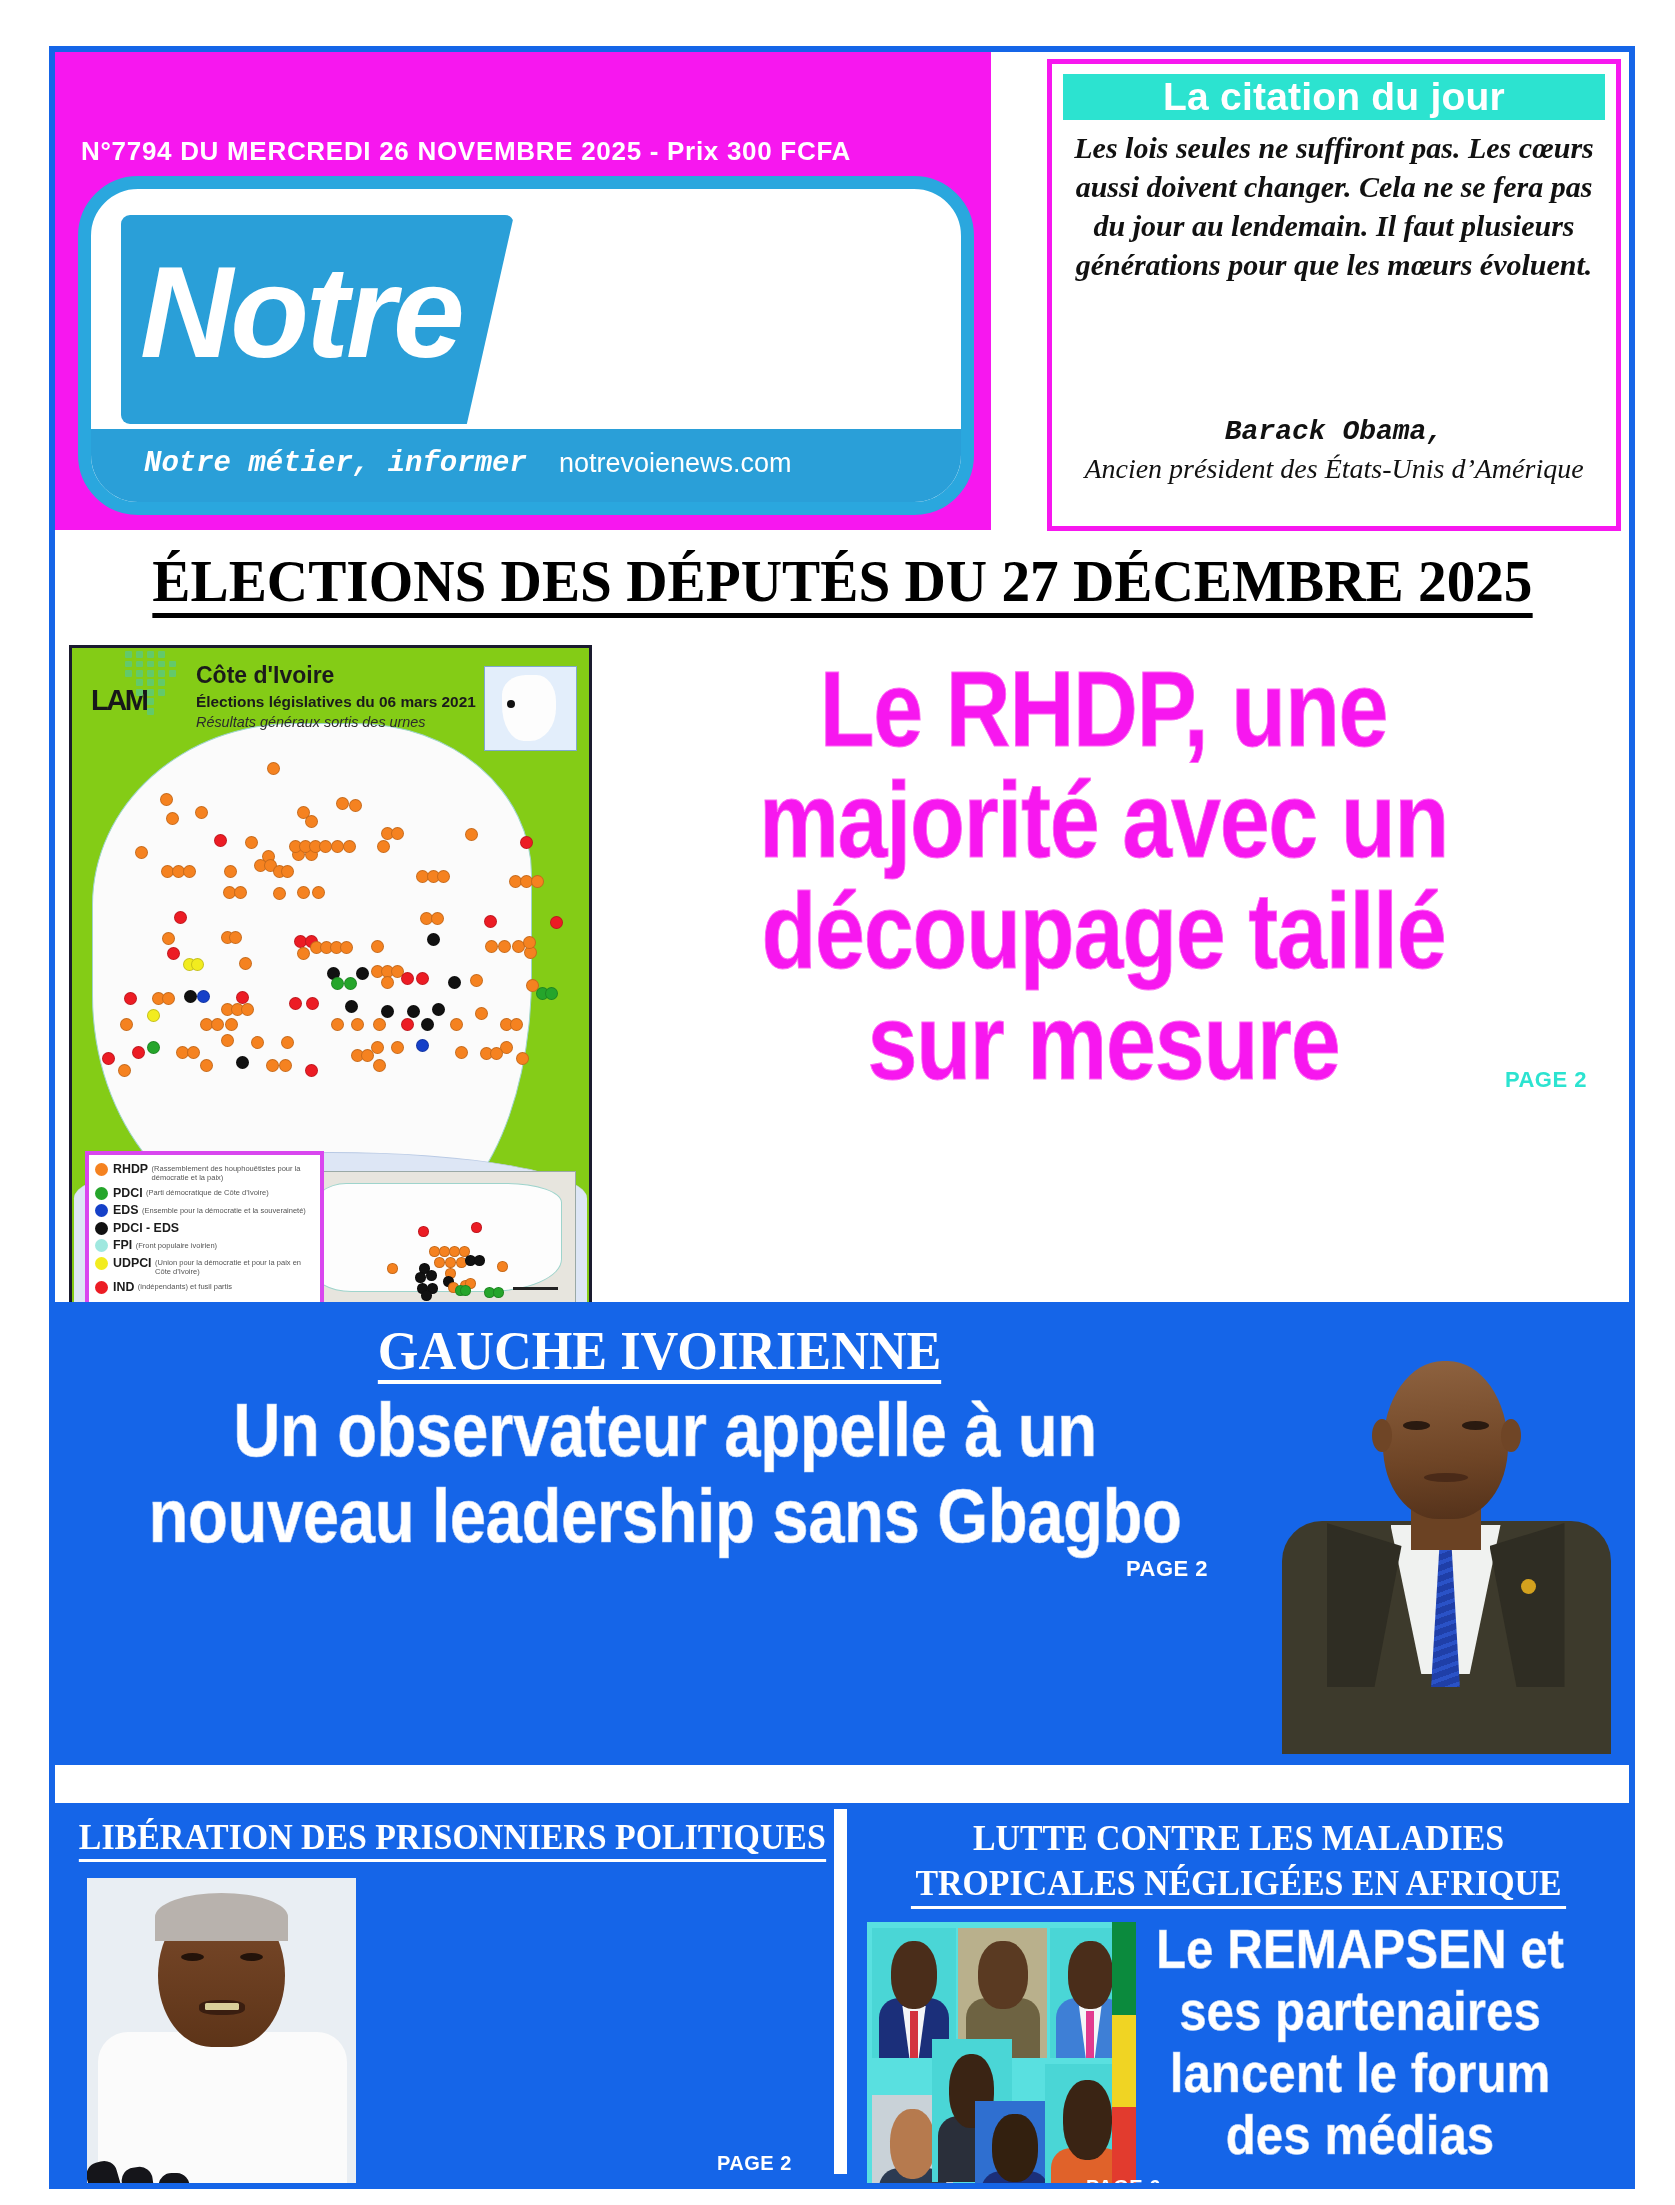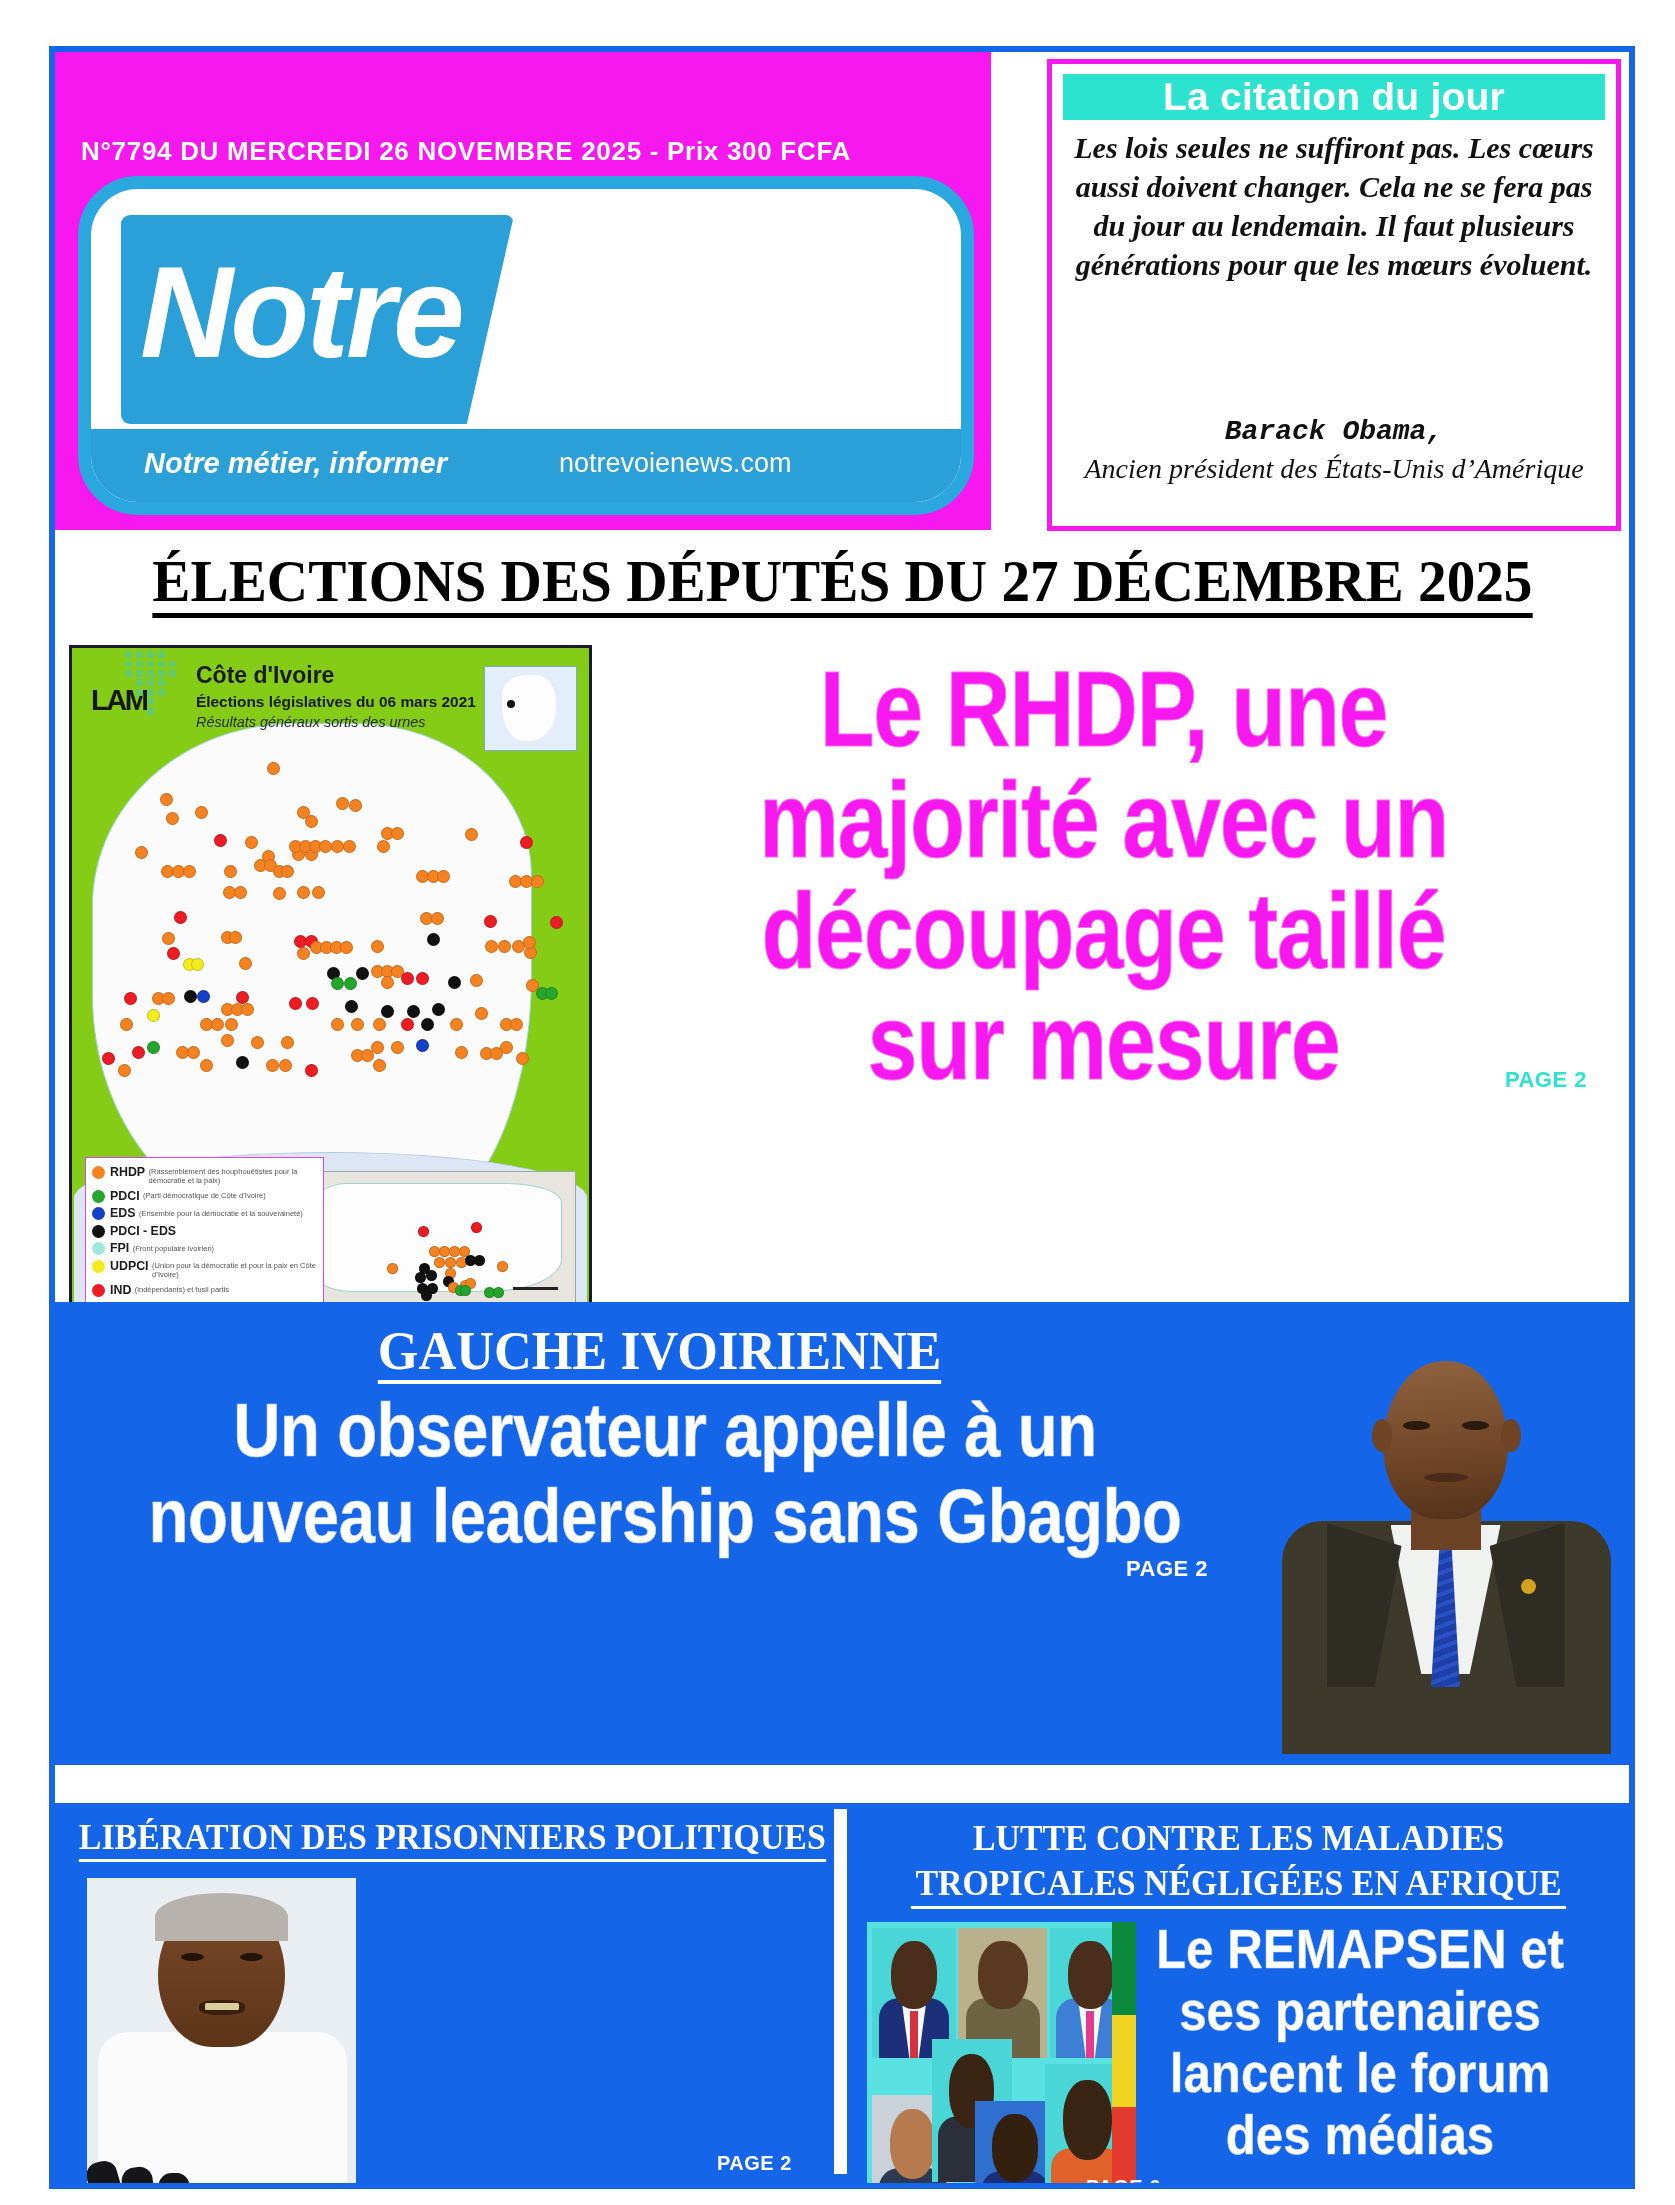--- a/index.html
+++ b/index.html
@@ -107,21 +107,21 @@
     background: #2a9fd8;
   }
   .logo-slogan {
     position: absolute;
     left: 53px;
     top: 18px;
     font-size: 29px;
     font-weight: bold;
     font-style: italic;
     color: #ffffff;
-    font-family: Liberation Sans, sans-serif;
+    font-family: Liberation Mono, monospace;
   }
   .logo-site {
     position: absolute;
     left: 468px;
     top: 19px;
     font-size: 27px;
     color: #ffffff;
     font-family: "Liberation Sans", sans-serif;
   }
 
@@ -352,21 +352,21 @@
     width: 45px;
     height: 3.5px;
     background: #222;
   }
   .map-legend {
     position: absolute;
     left: 13px;
     bottom: 11px;
     width: 239px;
     background: #ffffff;
-    border: 1px solid #d946ef;
+    border: 4px solid #d946ef;
     padding: 7px 5px 7px 6px;
     box-sizing: border-box;
   }
   .legend-row {
     display: flex;
     align-items: flex-start;
     margin-bottom: 3.5px;
   }
   .legend-swatch {
     width: 13px; height: 13px;

